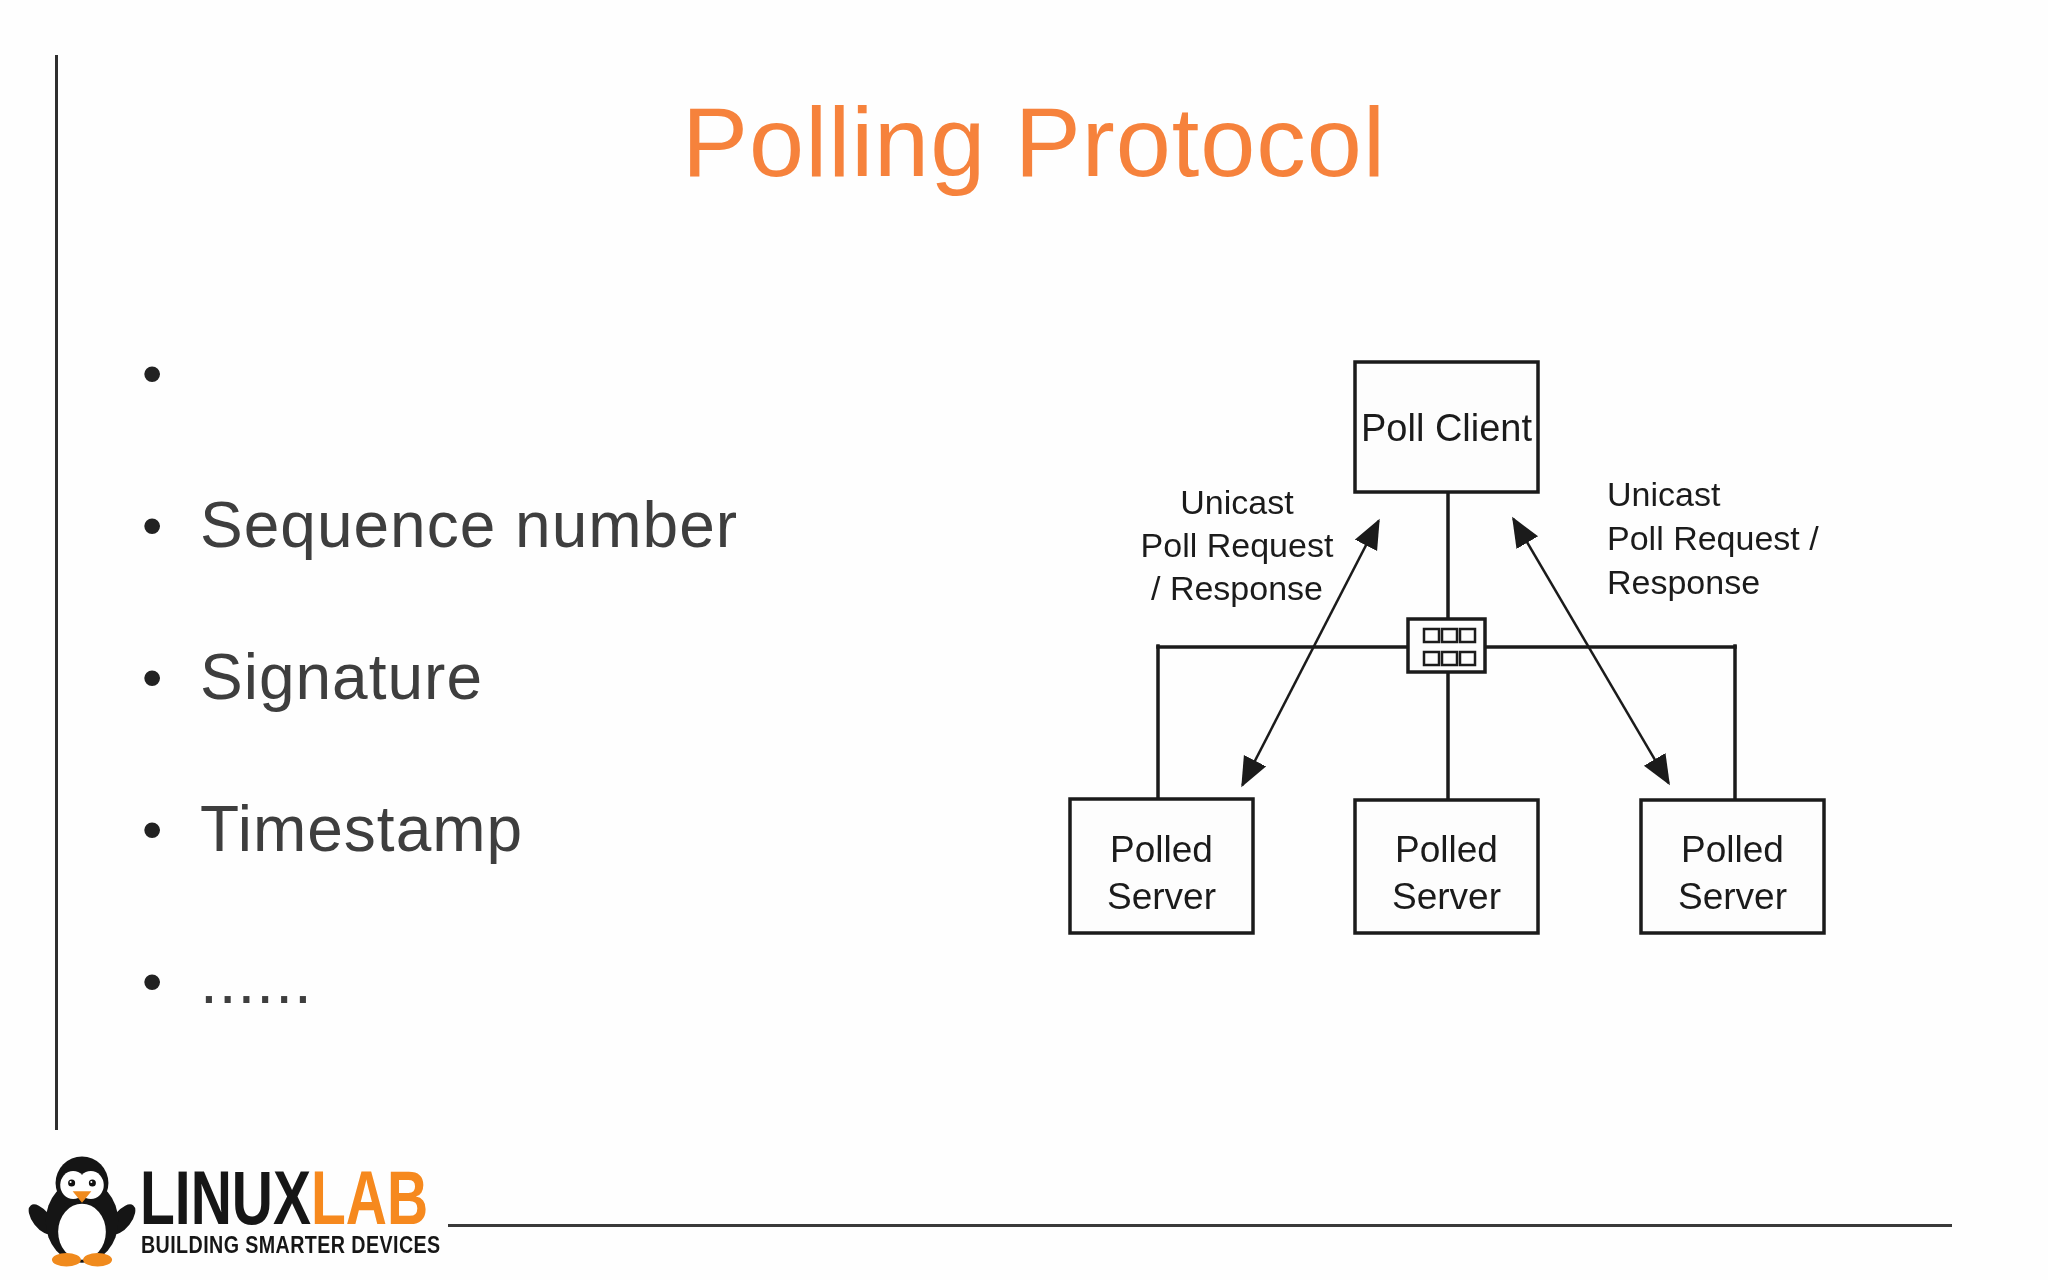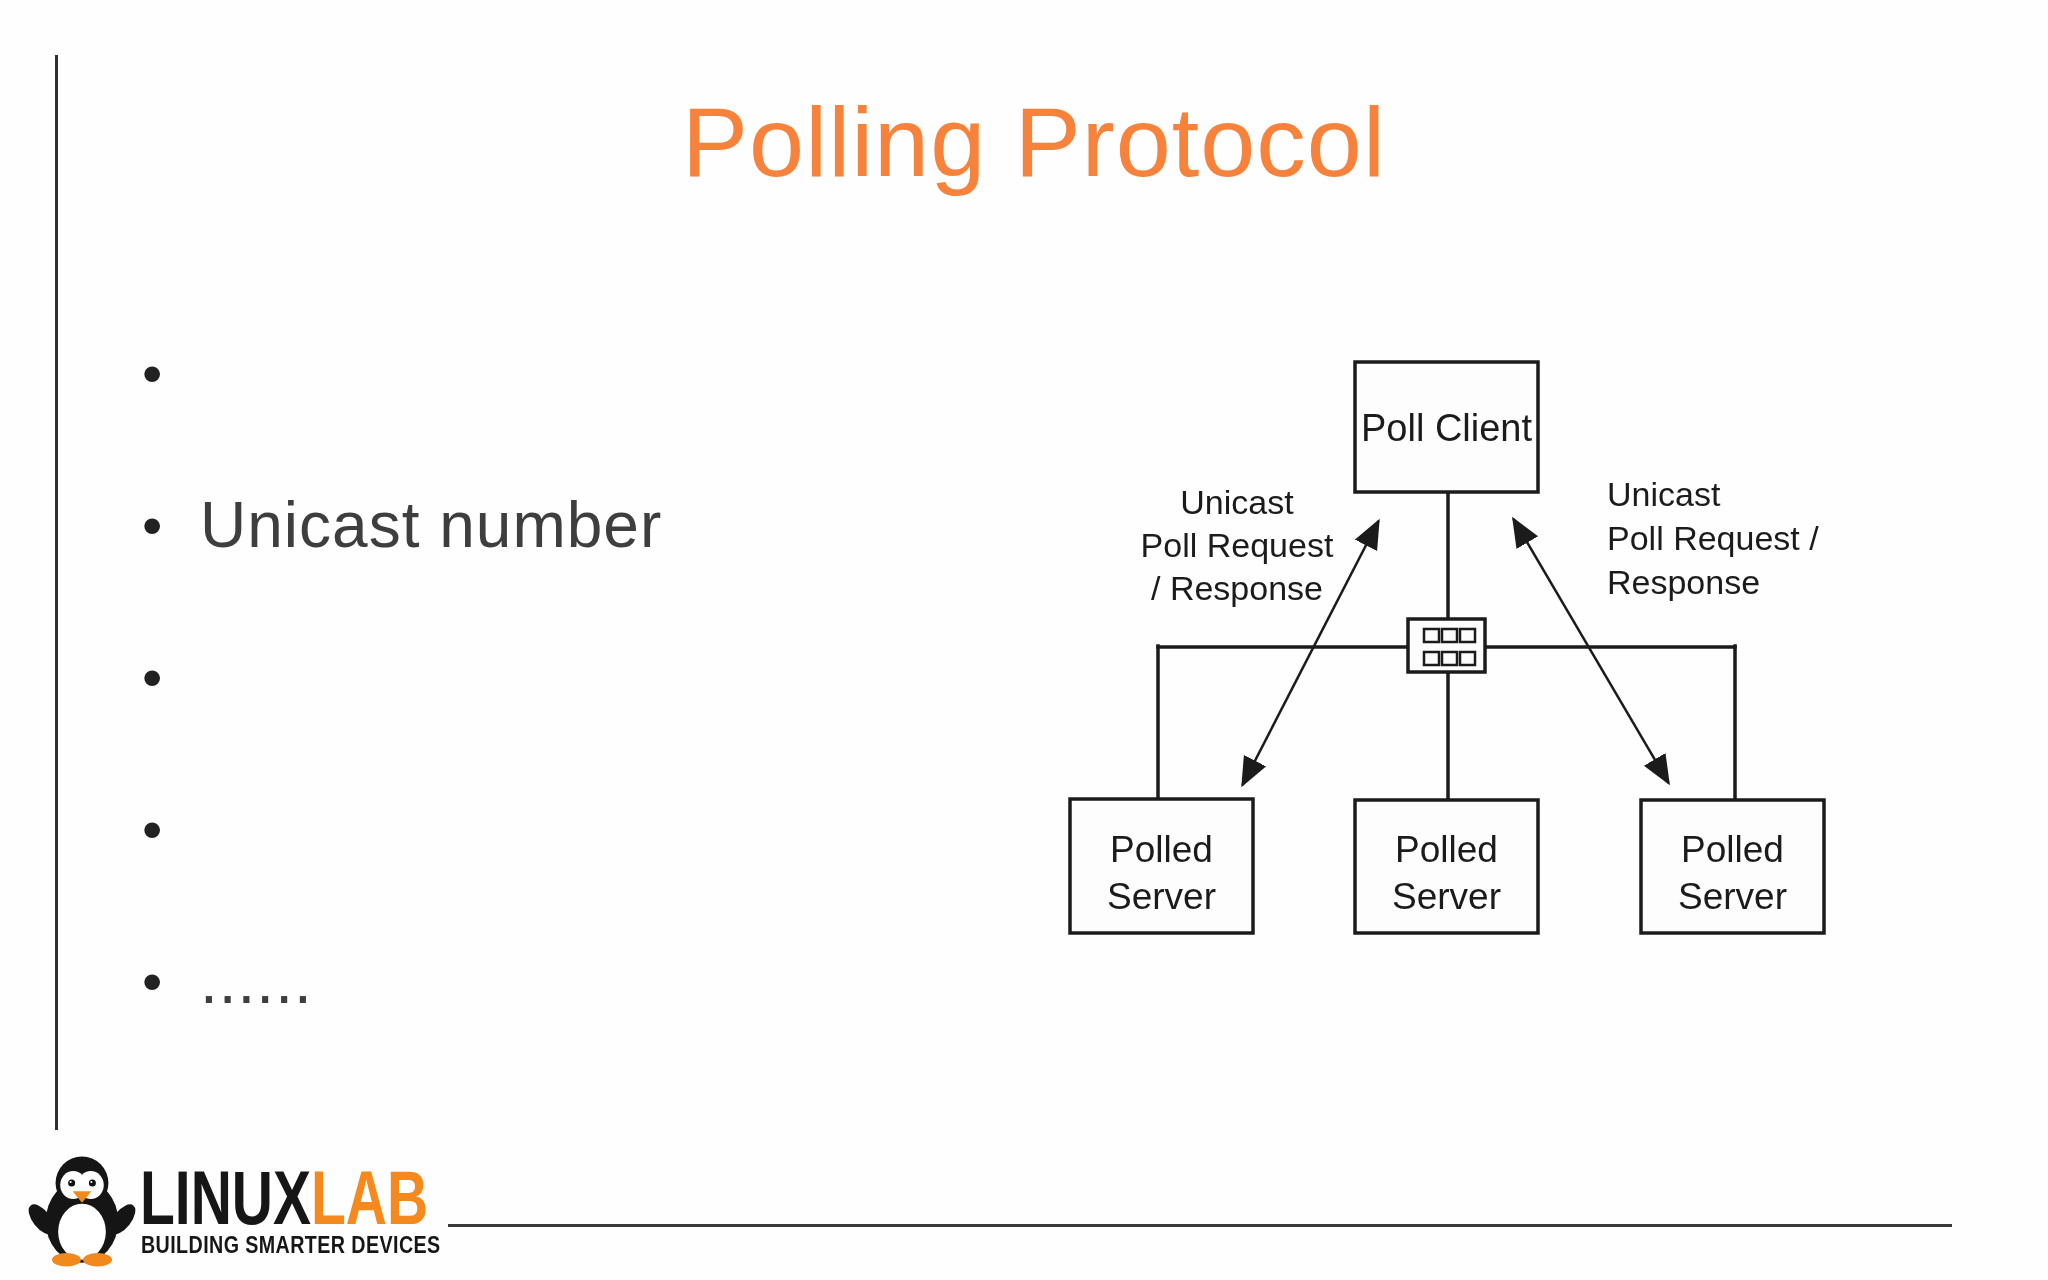--- a/index.html
+++ b/index.html
@@ -73,27 +73,29 @@
   <div class="left-rule"></div>
 
   <div class="slide-title">Polling Protocol</div>
 
   <ul class="bullet-list">
     <li>
       <span class="bullet-dot">•</span>
     </li>
     <li>
       <span class="bullet-dot">•</span>
-      <span>Unicast number</span>
+      <span>Sequence number</span>
     </li>
     <li>
       <span class="bullet-dot">•</span>
+      <span>Signature</span>
     </li>
     <li>
       <span class="bullet-dot">•</span>
+      <span>Timestamp</span>
     </li>
     <li>
       <span class="bullet-dot">•</span>
       <span>......</span>
     </li>
   </ul>
 
   <svg class="diagram-svg" width="900" height="700" viewBox="0 0 900 700">
     <defs>
       <marker id="ah" markerWidth="13" markerHeight="11" refX="10.5" refY="5" orient="auto-start-reverse">

